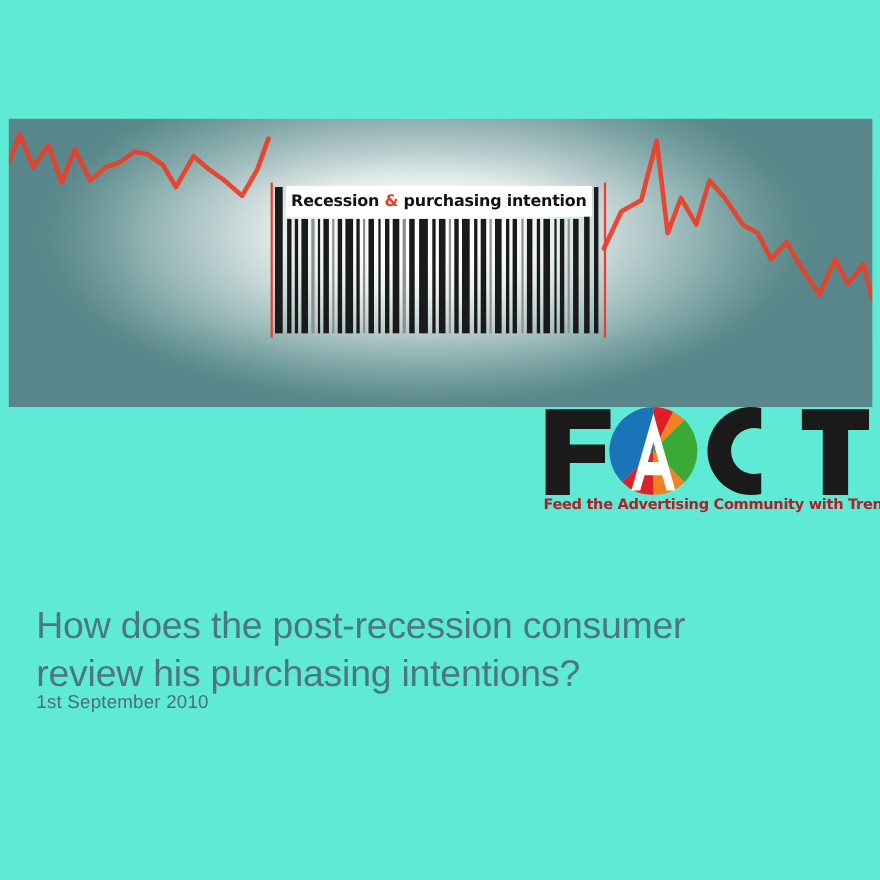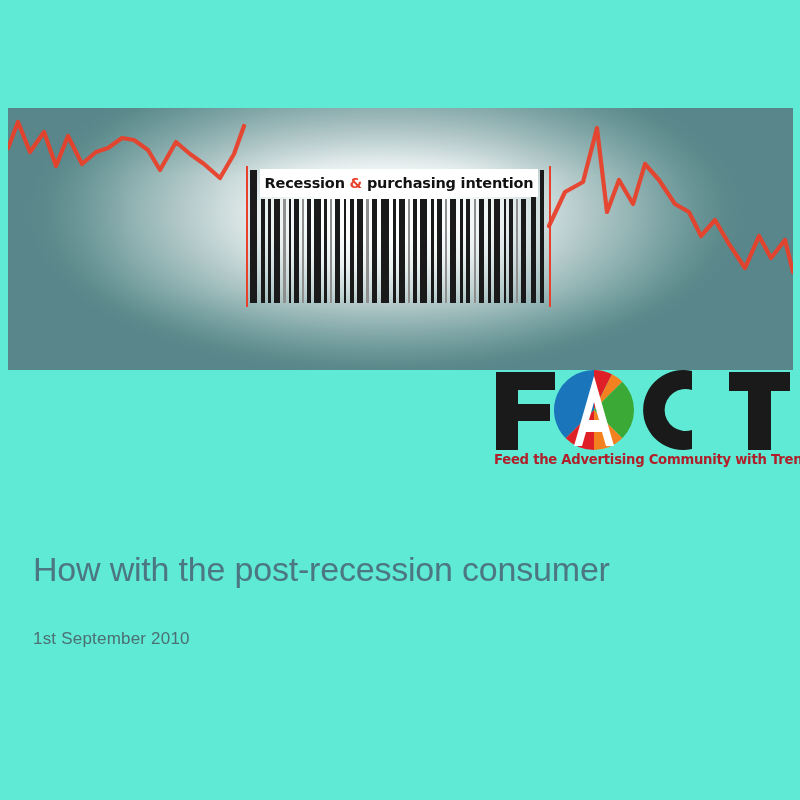--- a/index.html
+++ b/index.html
@@ -265,18 +265,19 @@
       <path d="M200,22 A21,21 0 1,0 200,62 L200,81
                A40,40 0 1,1 200,3 Z" fill="#1a1a1a"></path>
 
       <path d="M237,4 H298 V23 H279 V82 H256 V23 H237 Z" fill="#1a1a1a"></path>
     </svg>
 
     <div class="logo-tagline">Feed the Advertising Community with Trends</div>
   </div>
 
   <h1 class="title">
-    <span class="line1">How with the post-recession consumer</span>
+    <span class="line1">How does the post-recession consumer</span>
+    <span class="line2">review his purchasing intentions?</span>
   </h1>
 
   <div class="date">1st September 2010</div>
 
 </div>
 
 </body></html>

